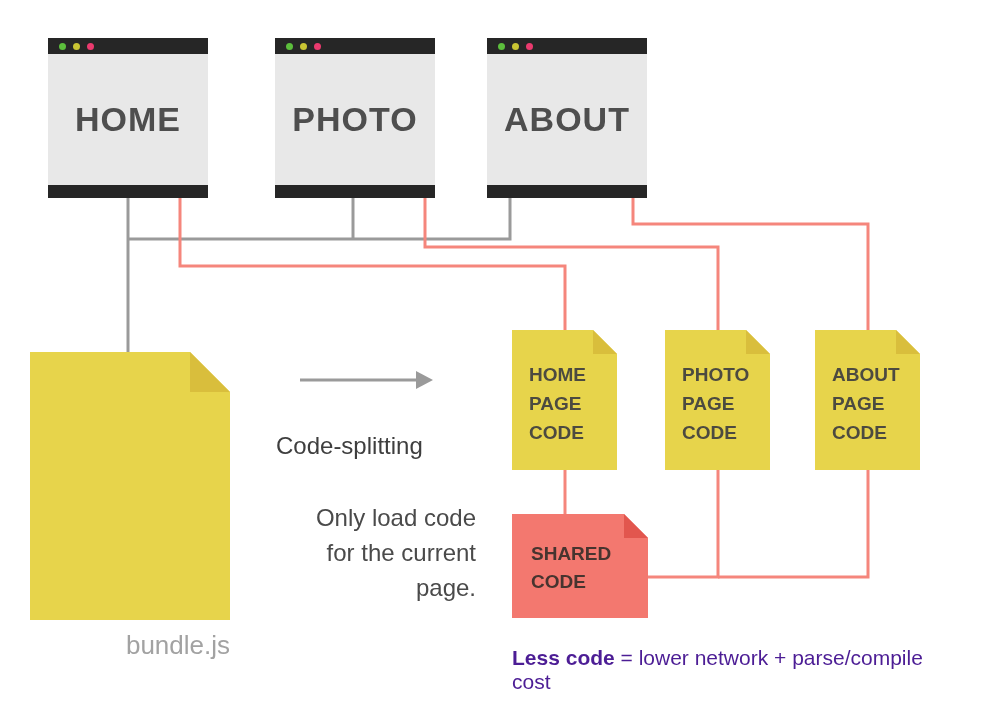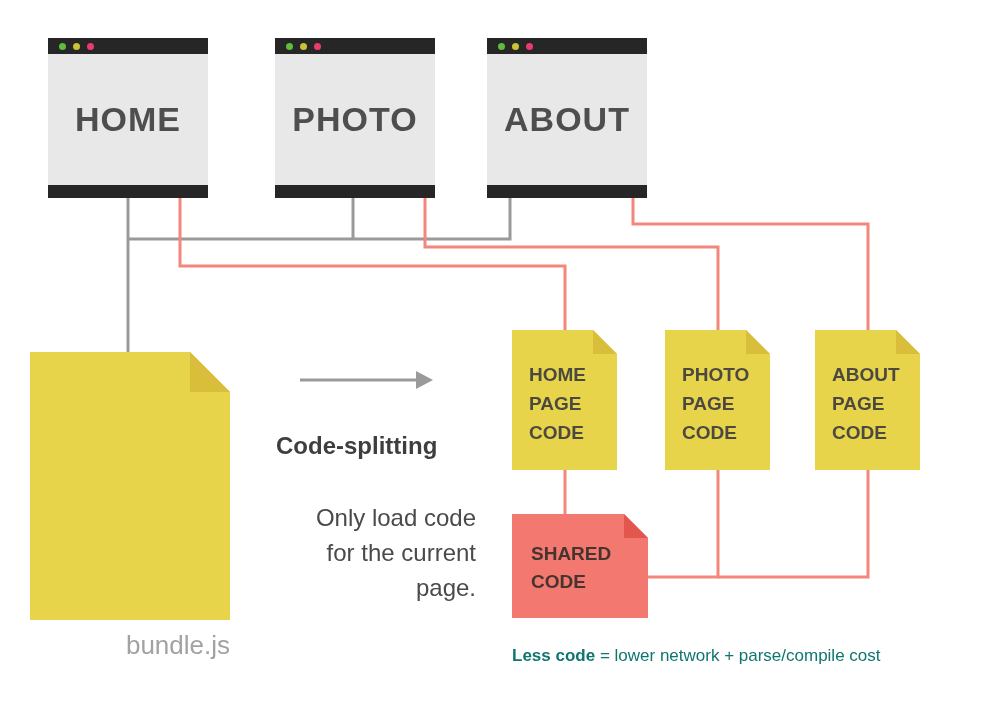--- a/index.html
+++ b/index.html
@@ -91,31 +91,31 @@
     line-height:28px; white-space:pre-line;
   }
 
   .bundle-caption {
     position:absolute; left:30px; top:630px; width:200px;
     text-align:right; font-size:26px; color:#A2A2A2; z-index:2;
   }
 
   .annotation-title {
     position:absolute; left:276px; top:432px;
-    font-size:24px; font-weight:bold; color:#3E3E3E; z-index:2;
+    font-size:24px; font-weight:normal; color:#3E3E3E; z-index:2;
   }
   .annotation-body {
     position:absolute; left:276px; top:500px; width:200px;
     font-size:24px; color:#4A4A4A; line-height:35px;
     white-space:pre-line; z-index:2;text-align:right;
   }
 
   .footnote {
     position:absolute; left:512px; top:646px; width:440px;
-    font-size:17px; color:#0f766e; z-index:2;
+    font-size:21px; color:#4c1d95; z-index:2;
   }
   .footnote .lead { font-weight:bold; }
 </style>
 </head>
 <body>
 
 <svg class="lines" viewBox="0 0 995 715" xmlns="http://www.w3.org/2000/svg">
 
   <path class="gray-line" d="M128 198 V352"></path>
   <path class="gray-line" d="M353 198 V239"></path>

